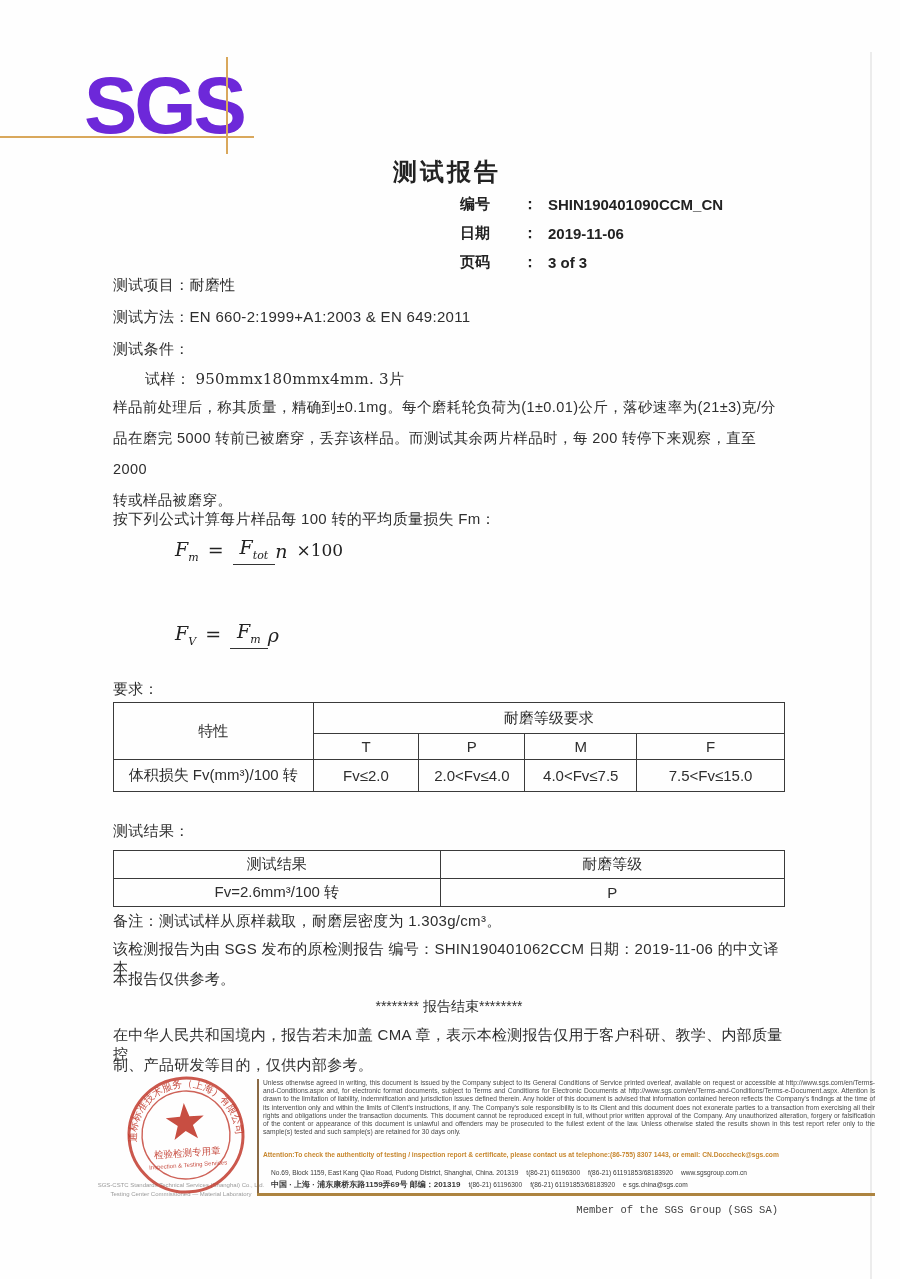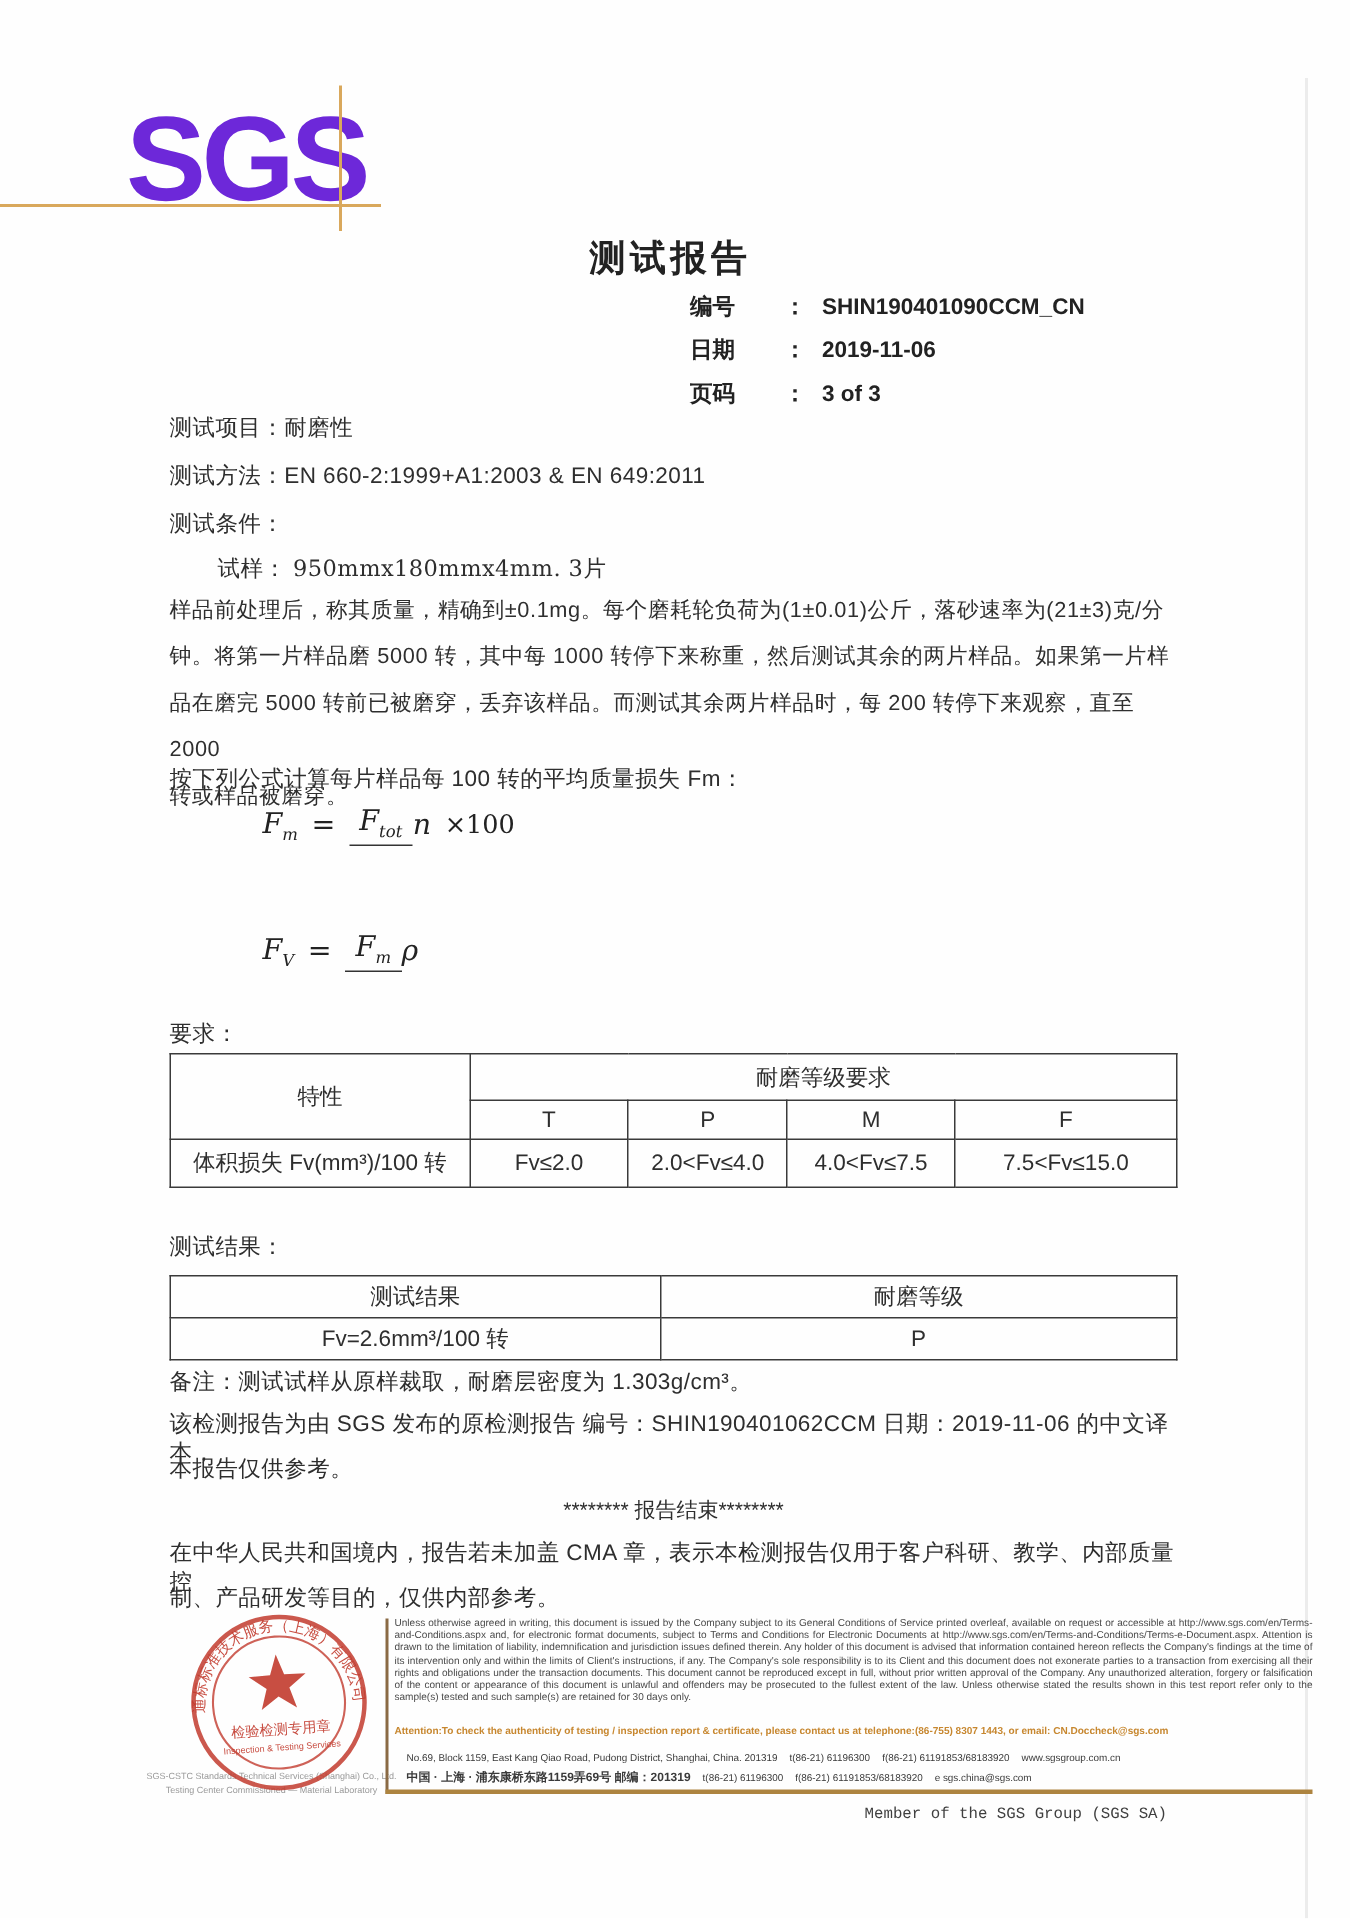--- a/index.html
+++ b/index.html
@@ -94,21 +94,20 @@
   <div class="abs bline" style="top:276px">测试项目：耐磨性</div>
   <div class="abs bline" style="top:308px">测试方法：EN 660-2:1999+A1:2003 &amp; EN 649:2011</div>
   <div class="abs bline" style="top:340px">测试条件：</div>
   <div class="abs bline" style="top:370px; padding-left:32px">
     <span>试样：</span>
     <span class="serif-val">950mmx180mmx4mm. 3片</span>
   </div>
 
   <div class="abs para" style="top:392px">
     <div>样品前处理后，称其质量，精确到±0.1mg。每个磨耗轮负荷为(1±0.01)公斤，落砂速率为(21±3)克/分</div>
-    <div>钟。将第一片样品磨 5000 转，其中每 1000 转停下来称重，然后测试其余的两片样品。如果第一片样</div>
     <div>品在磨完 5000 转前已被磨穿，丢弃该样品。而测试其余两片样品时，每 200 转停下来观察，直至 2000</div>
     <div>转或样品被磨穿。</div>
   </div>
 
   <div class="abs bline" style="top:510px">按下列公式计算每片样品每 100 转的平均质量损失 Fm：</div>
 
   <div class="abs formula" style="left:175px; top:536px">
     <span><span>F</span><sub>m</sub></span>
     <span>=</span>
     <span class="frac">

